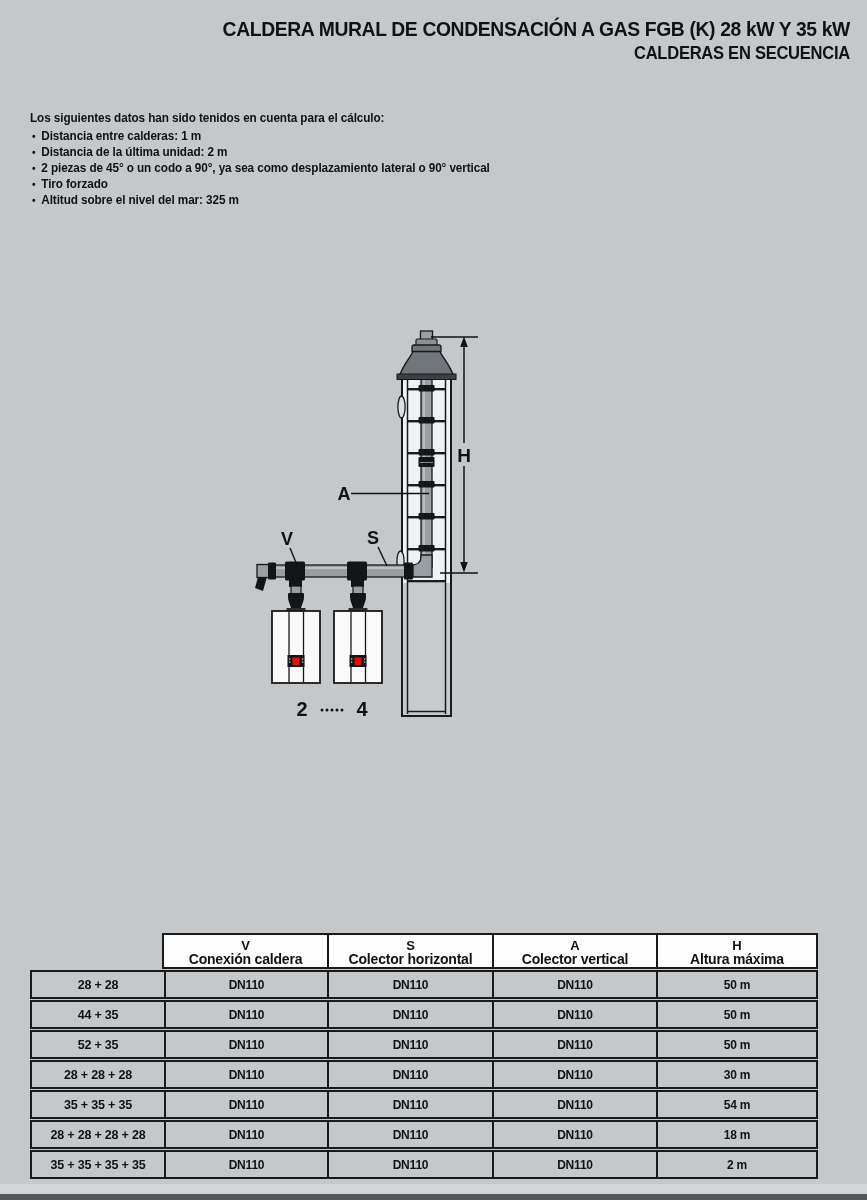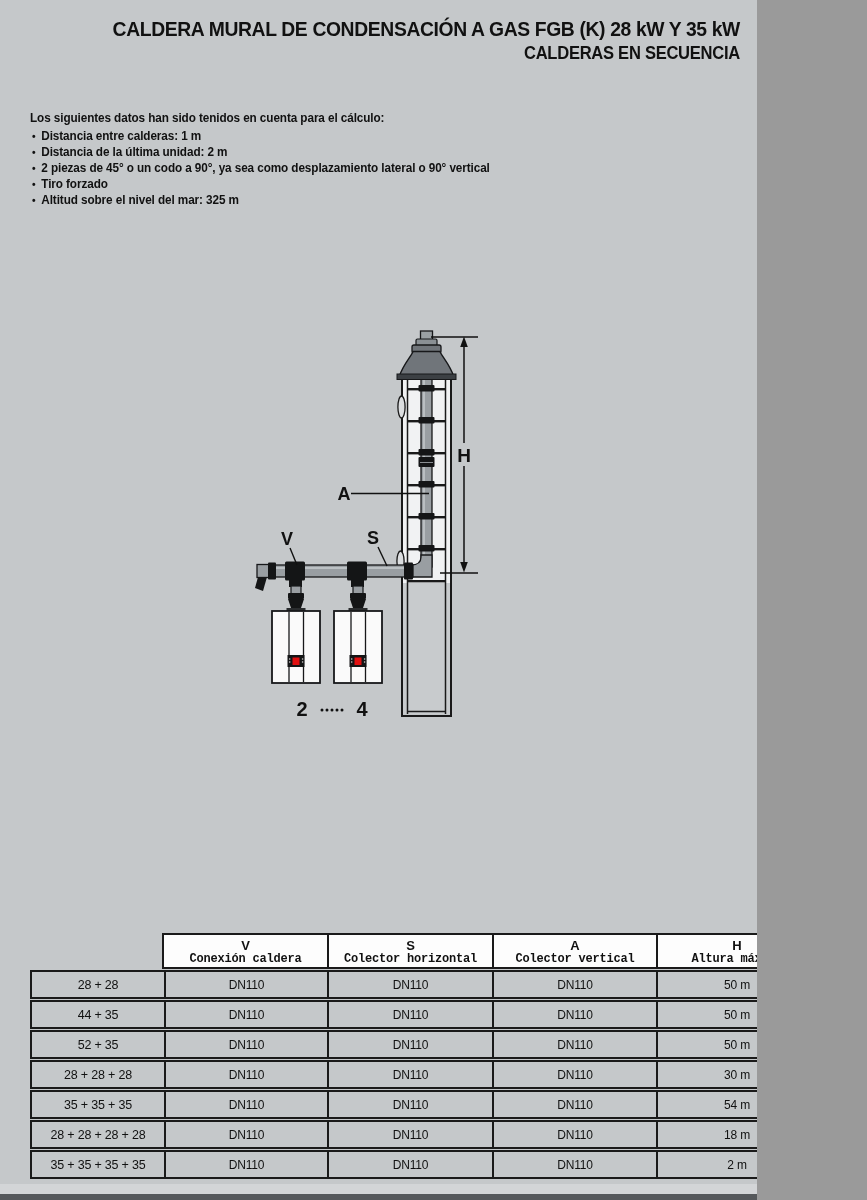--- a/index.html
+++ b/index.html
@@ -1,18 +1,18 @@
 <!DOCTYPE html>
 <html><head>
 <meta charset="utf-8">
 <style>
   * { margin:0; padding:0; box-sizing:border-box; }
   html,body { background:#9a9a9a; }
   .page {
-    position:relative; width:757px; height:1200px;
+    position:relative; width:867px; height:1200px;
     background:#c5c8ca; overflow:hidden;
     font-family:"Liberation Sans", sans-serif; color:#111;padding-left:41px;
   }
   
   .title-block {
     position:absolute; top:16px; right:17px; text-align:right;
     transform:scaleX(.92); transform-origin:right top;
   }
   .title-line1 { font-size:21px; font-weight:bold; letter-spacing:-.4px; line-height:26px; }
   .title-line2 { font-size:18px; font-weight:bold; letter-spacing:-.3px; line-height:22px; }
@@ -29,24 +29,24 @@
   
   .diagram { position:absolute; left:250px; top:325px; }
   
   .tbl { position:absolute; left:30px; top:933px; width:788px; }
   .tbl-header { display:flex; margin-left:132px; width:656px; height:36px;
                 border:2px solid #1a1a1a; background:#fdfdfd; }
   .th { flex:0 0 auto; display:flex; flex-direction:column; align-items:center;
         justify-content:center; text-align:center; padding-top:1px; }
   .th + .th { border-left:2px solid #1a1a1a; }
   .th-code { font-size:13px; font-weight:bold; line-height:15px; }
-  .th-name { font-size:12px; font-weight:bold; line-height:13px; letter-spacing:-.2px;font-family:Liberation Mono, monospace; }
+  .th-name { font-size:14px; font-weight:bold; line-height:13px; letter-spacing:-.2px; }
   .tr { display:flex; width:788px; height:29px; border:2px solid #1a1a1a; margin-top:1px; }
   .td { flex:0 0 auto; display:flex; align-items:center; justify-content:center;
-        font-size:12px; font-weight:normal; letter-spacing:-.2px; }
+        font-size:12px; font-weight:bold; letter-spacing:-.2px; }
   .td + .td { border-left:2px solid #1a1a1a;text-align:right; }
   .td-label { font-size:12.5px; }
   .w-label { width:132px; } .w-v { width:163px; } .w-s { width:165px; }
   .w-a { width:164px; } .w-h { flex:1 1 auto; }
   
   .edge-light { position:absolute; left:0; top:1184px; width:867px; height:10px; background:#d3d5d7; }
   .edge-dark  { position:absolute; left:0; top:1194px; width:867px; height:6px;  background:#55585b; }
 </style>
 </head>
 <body>

